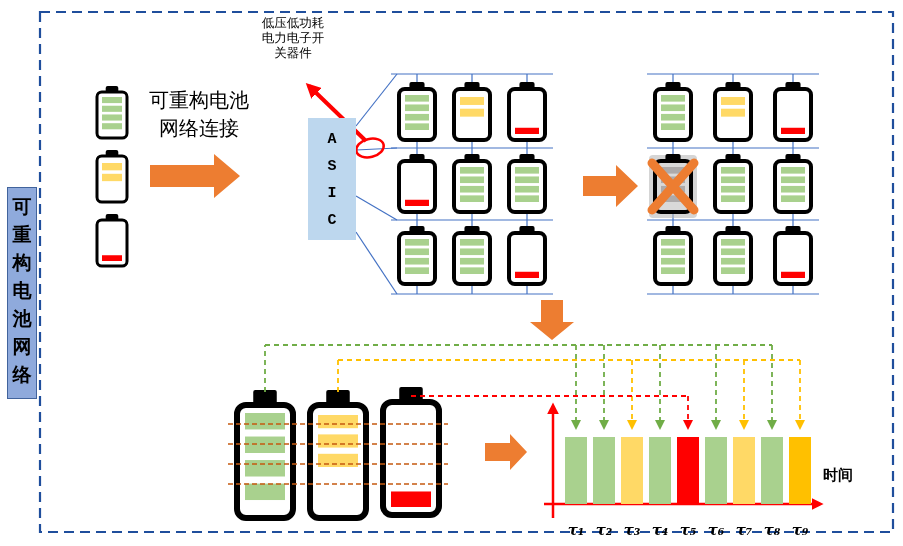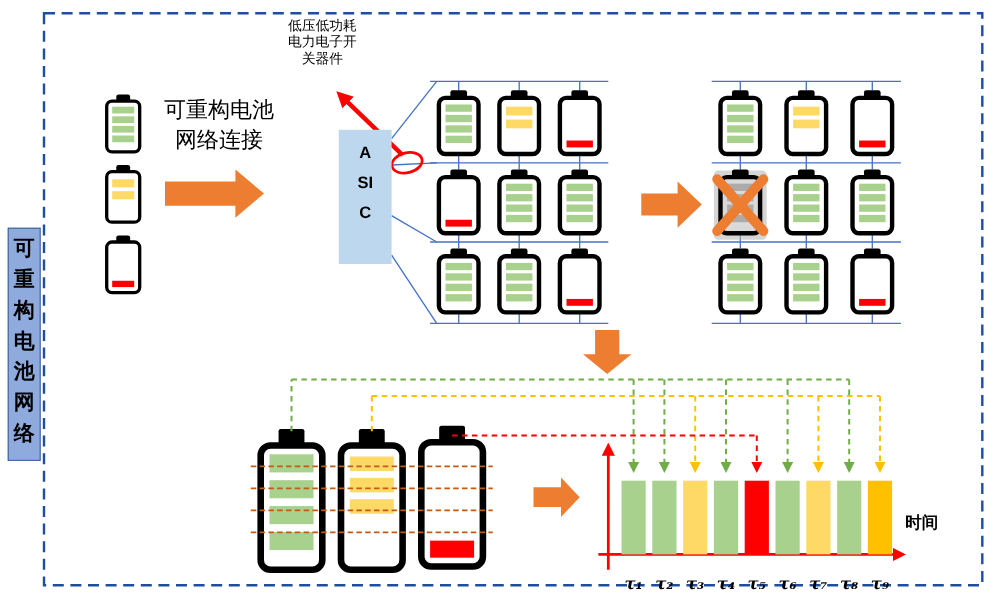--- a/index.html
+++ b/index.html
@@ -1,21 +1,21 @@
 <!DOCTYPE html>
 <html><head>
 <meta charset="utf-8">
 <style>
   html,body{margin:0;padding:0;background:#fff;}
   #stage{position:relative;width:903px;height:546px;background:#fff;overflow:hidden;
          font-family:"Liberation Sans","DejaVu Sans",sans-serif;color:#000;}
   .abs{position:absolute;}
   #side-label{left:7px;top:187px;width:30px;height:212px;background:#8FAADC;border:1px solid #41639C;
               box-sizing:border-box;font-weight:bold;font-size:19px;line-height:28px;text-align:center;
-              padding-top:5px;word-break:break-all;margin-top:20px;}
+              padding-top:5px;word-break:break-all;}
   #flow-title{left:135px;top:86px;width:128px;font-size:20px;line-height:28px;text-align:center;
               white-space:pre-line;}
   #switch-label{left:258px;top:16px;width:70px;font-size:12.5px;line-height:15px;text-align:center;}
   #asic-box{left:308px;top:118px;width:48px;height:122px;background:#BDD7EE;box-sizing:border-box;
             font-weight:bold;font-size:15px;line-height:27px;text-align:center;word-break:break-all;
             padding:8px 16px 0 16px;}
   #time-label{left:823px;top:466px;font-size:15px;font-weight:bold;}
   .tau{position:absolute;top:521px;width:30px;text-align:center;font-size:15px;font-weight:bold;
        font-style:italic;font-family:"DejaVu Serif","Liberation Serif",serif;}
 </style>
@@ -326,15 +326,15 @@
         <line x1="411" y1="396" x2="688" y2="396" stroke="#FF0000" stroke-width="1.8" stroke-dasharray="5 4" fill="none"></line>
         <line x1="688" y1="396" x2="688" y2="428" marker-end="url(#m-red)" stroke="#FF0000" stroke-width="1.8" stroke-dasharray="5 4" fill="none"></line>
       </g>
   </svg>
 
   
   <div class="abs" id="side-label" style="background: rgb(143, 170, 220);">可重构电池网络</div>
   <div class="abs" id="flow-title">可重构电池
 网络连接</div>
   <div class="abs" id="switch-label">低压低功耗电力电子开关器件</div>
-  <div class="abs" id="asic-box" style="background: rgb(189, 215, 238);">ASIC</div>
+  <div class="abs" id="asic-box" style="background: rgb(189, 215, 238); font-family: Liberation Mono, monospace;">ASIC</div>
   <div class="abs" id="time-label">时间</div>
 <div class="tau" style="left: 561px;">τ₁</div><div class="tau" style="left: 589px;">τ₂</div><div class="tau" style="left: 617px;">τ₃</div><div class="tau" style="left: 645px;">τ₄</div><div class="tau" style="left: 673px;">τ₅</div><div class="tau" style="left: 701px;">τ₆</div><div class="tau" style="left: 729px;">τ₇</div><div class="tau" style="left: 757px;">τ₈</div><div class="tau" style="left: 785px;">τ₉</div></div>
 
 </body></html>

